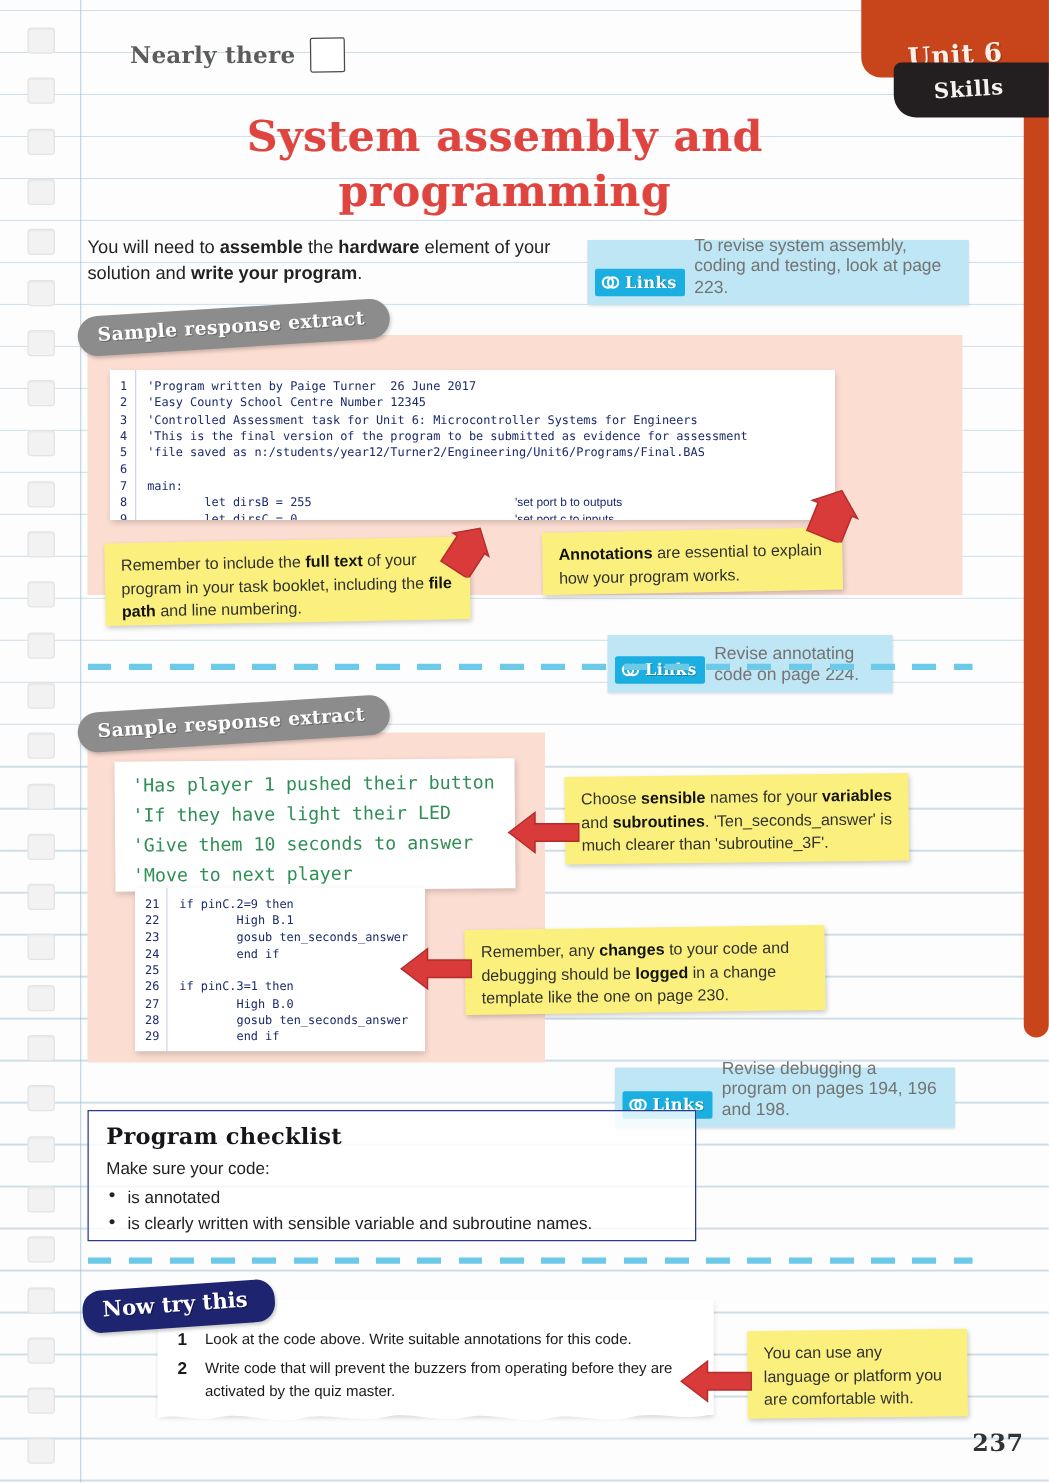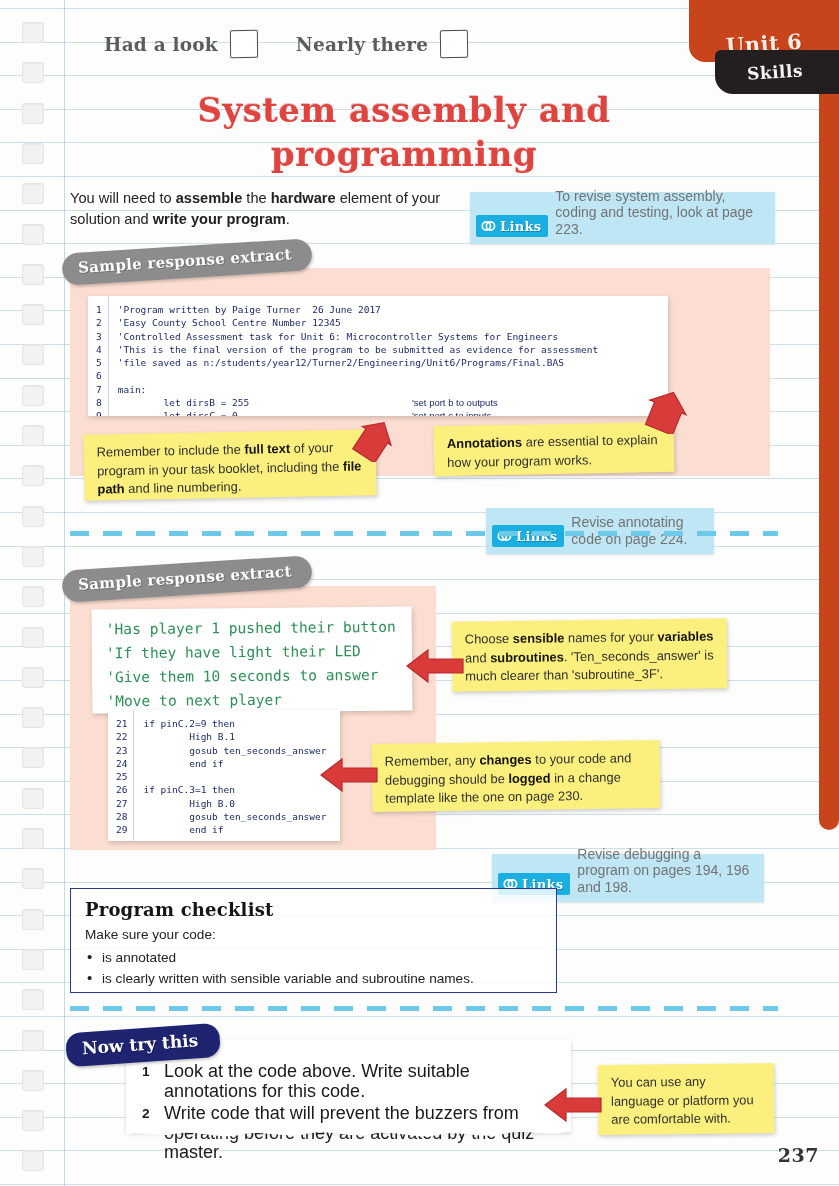--- a/index.html
+++ b/index.html
@@ -122,21 +122,21 @@
   
   #nowtry-pill{position:absolute;left:66px;top:1028px;background:#1f2470;color:#fff;
      border-radius:15px;font-family:"DejaVu Serif", serif;font-weight:700;font-size:17px;
      padding:6px 22px 8px 16px;transform:rotate(-4deg);z-index:7;
      box-shadow:1px 2px 3px rgba(0,0,0,.22);text-shadow:1px 1px 0 rgba(0,0,0,.3);}
   #nowtry-card{position:absolute;left:126px;top:1040px;width:445px;height:92px;
      background:#fff;box-shadow:0 2px 4px rgba(0,0,0,.16);z-index:5;
      padding:22px 16px 0 12px;box-sizing:border-box;}
   #nowtry-card ol{margin:0;padding:0;list-style:none;counter-reset:q;}
   #nowtry-card li{counter-increment:q;position:relative;padding-left:26px;
-     font-size:18px;line-height:19.5px;color:#1a1a1a;margin-bottom:3px;}
+     font-size:12px;line-height:19.5px;color:#1a1a1a;margin-bottom:3px;}
   #nowtry-card li:before{content:counter(q);position:absolute;left:4px;top:0;
      font-weight:700;font-size:13.7px;}
   #nowtry-torn{position:absolute;left:126px;top:1126px;width:445px;height:14px;z-index:5;}
 
   
   #pageno{position:absolute;right:20px;bottom:20px;font-family:"DejaVu Serif", serif;
      font-weight:700;font-size:19px;color:#333;letter-spacing:.5px;}
 </style>
 </head>
 <body>
@@ -180,24 +180,20 @@
   <div id="orange-strip"></div>
   <div id="unit-tab">
     <span class="txt">Unit 6</span>
   </div>
   <div id="skills-tab">
     <span class="txt">Skills</span>
   </div>
 
   <div id="progress">
     <div class="prog-item">
-      <span class="prog-label">Had a look</span>
-      <span class="prog-box"></span>
-    </div>
-    <div class="prog-item">
       <span class="prog-label">Nearly there</span>
       <span class="prog-box"></span>
     </div>
   </div>
 
   <div id="intro">
     <span>You will need to </span><b>assemble</b><span> the </span><b>hardware</b><span> element of</span>
     <span>your solution and </span><b>write your program</b><span>.</span>
   </div>
 

